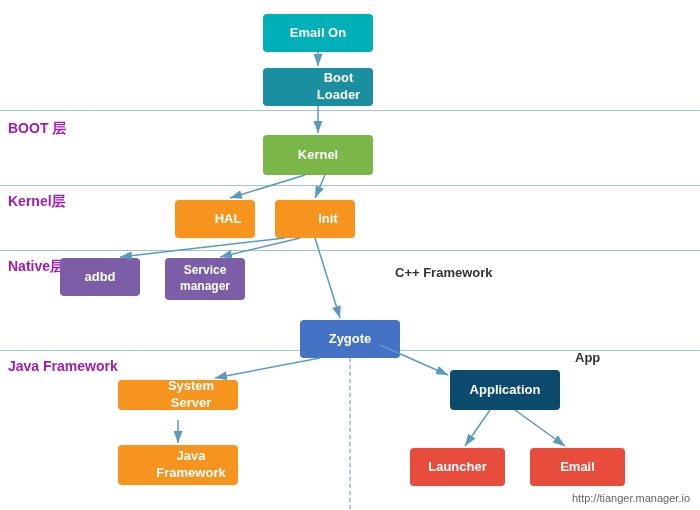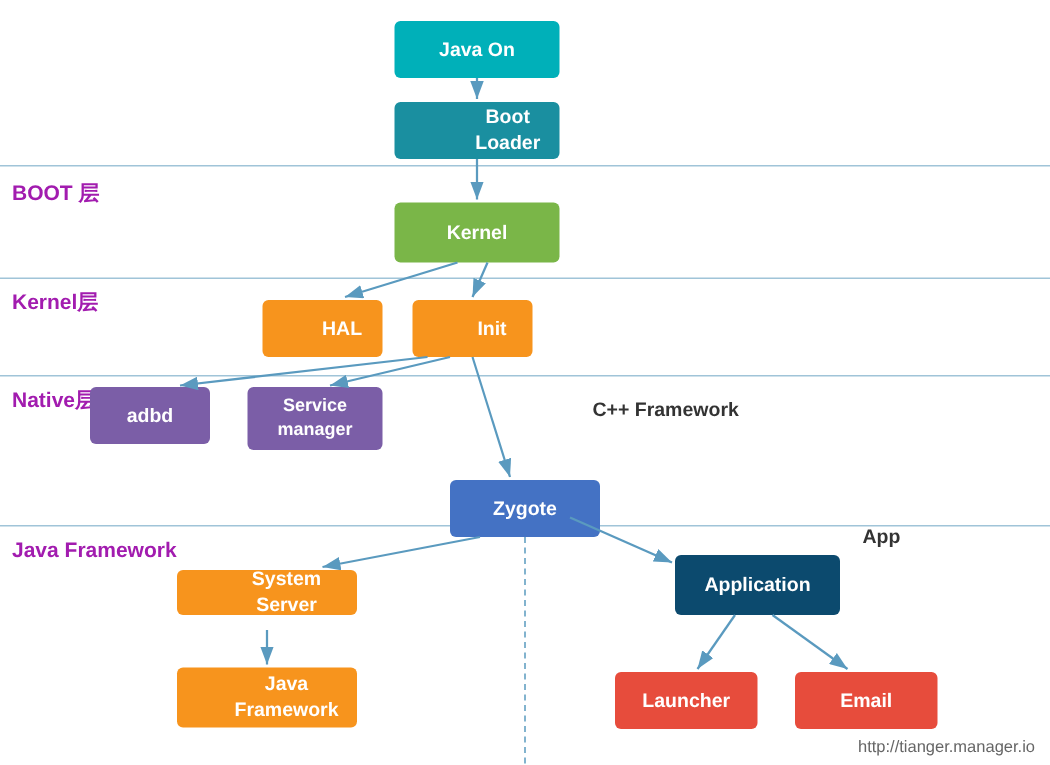--- a/index.html
+++ b/index.html
@@ -77,27 +77,27 @@
 <div class="layer-line" style="top: 110px;"></div>
 <div class="layer-line" style="top: 185px;"></div>
 <div class="layer-line" style="top: 250px;"></div>
 <div class="layer-line" style="top: 350px;"></div>
 
 <div class="layer-label" style="top: 120px;">BOOT 层</div>
 <div class="layer-label" style="top: 193px;">Kernel层</div>
 <div class="layer-label" style="top: 258px;">Native层</div>
 <div class="layer-label" style="top: 358px;">Java Framework</div>
 
-<div class="box box-teal" style="left:263px;top:14px;width:110px;height:38px;">Java On</div>
+<div class="box box-teal" style="left:263px;top:14px;width:110px;height:38px;">Email On</div>
 <div class="box box-teal2" style="left:263px;top:68px;width:110px;height:38px;padding-left:47px;">Boot Loader</div>
 <div class="box box-green" style="left:263px;top:135px;width:110px;height:40px;">Kernel</div>
 <div class="box box-orange" style="left:175px;top:200px;width:80px;height:38px;">HAL</div>
 <div class="box box-orange" style="left:275px;top:200px;width:80px;height:38px;">Init</div>
 <div class="box box-purple" style="left:60px;top:258px;width:80px;height:38px;">adbd</div>
-<div class="box box-purple" style="left:165px;top:258px;width:90px;height:42px;font-size:12px;">Service<br>manager</div>
+<div class="box box-purple" style="left:165px;top:258px;width:80px;height:42px;font-size:12px;">Service<br>manager</div>
 <div class="box box-blue" style="left:300px;top:320px;width:100px;height:38px;">Zygote</div>
 <div class="box box-orange" style="left:118px;top:380px;width:120px;height:30px;">System Server</div>
 <div class="box box-orange" style="left:118px;top:445px;width:120px;height:40px;">Java Framework</div>
 <div class="box box-red" style="left:450px;top:370px;width:110px;height:40px;">Application</div>
 <div class="box box-red2" style="left:410px;top:448px;width:95px;height:38px;">Launcher</div>
 <div class="box box-red2" style="left:530px;top:448px;width:95px;height:38px;">Email</div>
 
 <div style="position:absolute;left:395px;top:265px;font-weight:bold;font-size:13px;color:#333;">C++ Framework</div>
 
 <div style="position:absolute;left:575px;top:350px;font-weight:bold;font-size:13px;color:#333;">App</div>

